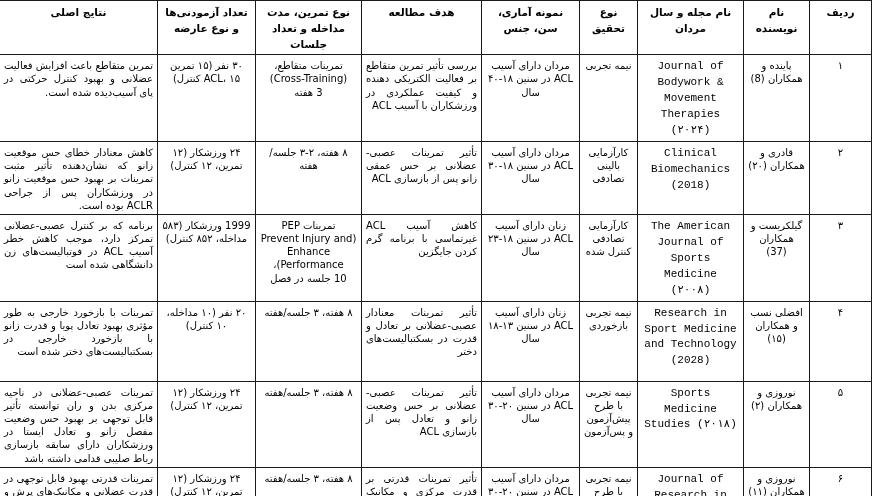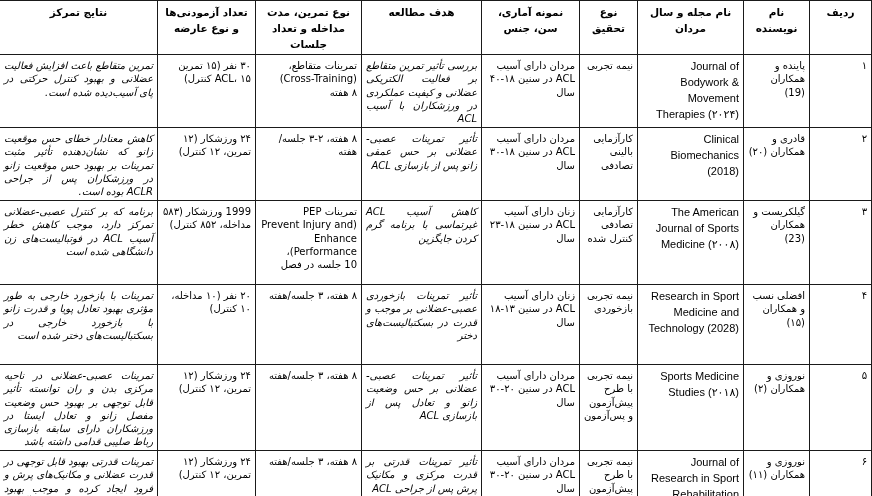--- a/index.html
+++ b/index.html
@@ -14,23 +14,23 @@
   th, td {
     border: 1px solid #1a1a1a;
     vertical-align: top;
     padding: 4px 4px 2px 4px;
     font-size: 10px;
     line-height: 1.32;
     white-space: pre-line;
     overflow: hidden;
   }
   th { font-weight: bold; text-align: center; font-size: 10.5px; line-height: 1.5; }
-  td { }
-  td.just { text-align: justify; font-style: italic; }
-  td.latin, td .latin { font-family: Liberation Sans, sans-serif; }
+  td { text-align: center; }
+  td.just { text-align: justify; }
+  td.latin, td .latin { font-family: Liberation Mono, monospace; }
   td.latin { font-size: 11px; line-height: 1.45; }
   thead tr { height: 48px; }
   tr.r0 { height: 64px; }
   tr.r1 { height: 68px; }
   tr.r2 { height: 84px; }
   tr.r3 { height: 80px; }
   tr.r4 { height: 80px; }
   tr.r5 { height: 72px; }
   col.c-radif    { width: 62px; }
   col.c-author   { width: 66px; }
@@ -61,68 +61,68 @@
     <thead>
       <tr>
         <th>ردیف</th>
         <th>نام نویسنده</th>
         <th>نام مجله و سال مردان</th>
         <th>نوع تحقیق</th>
         <th>نمونه آماری، سن، جنس</th>
         <th>هدف مطالعه</th>
         <th>نوع تمرین، مدت مداخله و تعداد جلسات</th>
         <th>تعداد آزمودنی‌ها و نوع عارضه</th>
-        <th>نتایج تمرکز</th>
+        <th>نتایج اصلی</th>
       </tr>
     </thead>
     <tbody>
       <tr class="r0">
         <td>۱</td>
-        <td>پاینده و همکاران (19)</td>
+        <td>پاینده و همکاران (8)</td>
         <td class="latin">Journal of Bodywork &amp; Movement Therapies (۲۰۲۴)</td>
         <td>نیمه تجربی</td>
         <td>مردان دارای آسیب ACL در سنین ۱۸-۴۰ سال</td>
-        <td class="just">بررسی تأثیر تمرین متقاطع بر فعالیت الکتریکی عضلانی و کیفیت عملکردی در ورزشکاران با آسیب ACL</td>
+        <td class="just">بررسی تأثیر تمرین متقاطع بر فعالیت الکتریکی دهنده و کیفیت عملکردی در ورزشکاران با آسیب ACL</td>
         <td>تمرینات متقاطع،
 (Cross-Training)
-۸ هفته</td>
+3 هفته</td>
         <td>۳۰ نفر (۱۵ تمرین ACL، ۱۵ کنترل)</td>
         <td class="just">تمرین متقاطع باعث افزایش فعالیت عضلانی و بهبود کنترل حرکتی در پای آسیب‌دیده شده است.</td>
       </tr>
       <tr class="r1">
         <td>۲</td>
         <td>قادری و همکاران (۲۰)</td>
         <td class="latin">Clinical Biomechanics (2018)</td>
         <td>کارآزمایی بالینی تصادفی</td>
         <td>مردان دارای آسیب ACL در سنین ۱۸-۳۰ سال</td>
         <td class="just">تأثیر تمرینات عصبی-عضلانی بر حس عمقی زانو پس از بازسازی ACL</td>
         <td>۸ هفته، ۲-۳ جلسه/هفته</td>
         <td>۲۴ ورزشکار (۱۲ تمرین، ۱۲ کنترل)</td>
         <td class="just">کاهش معنادار خطای حس موقعیت زانو که نشان‌دهنده تأثیر مثبت تمرینات بر بهبود حس موقعیت زانو در ورزشکاران پس از جراحی ACLR بوده است.</td>
       </tr>
       <tr class="r2">
         <td>۳</td>
-        <td>گیلکریست و همکاران (23)</td>
+        <td>گیلکریست و همکاران (37)</td>
         <td class="latin">The American Journal of Sports Medicine (۲۰۰۸)</td>
         <td>کارآزمایی تصادفی کنترل شده</td>
         <td>زنان دارای آسیب ACL در سنین ۱۸-۲۳ سال</td>
         <td class="just">کاهش آسیب ACL غیرتماسی با برنامه گرم کردن جایگزین</td>
         <td>تمرینات PEP
 (Prevent Injury and Enhance Performance)،
 10 جلسه در فصل</td>
         <td>1999 ورزشکار (۵۸۳ مداخله، ۸۵۲ کنترل)</td>
         <td class="just">برنامه که بر کنترل عصبی-عضلانی تمرکز دارد، موجب کاهش خطر آسیب ACL در فوتبالیست‌های زن دانشگاهی شده است</td>
       </tr>
       <tr class="r3">
         <td>۴</td>
         <td>افضلی نسب و همکاران (۱۵)</td>
         <td class="latin">Research in Sport Medicine and Technology (2028)</td>
         <td>نیمه تجربی بازخوردی</td>
         <td>زنان دارای آسیب ACL در سنین ۱۳-۱۸ سال</td>
-        <td class="just">تأثیر تمرینات بازخوردی عصبی-عضلانی بر موجب و قدرت در بسکتبالیست‌های دختر</td>
+        <td class="just">تأثیر تمرینات معنادار عصبی-عضلانی بر تعادل و قدرت در بسکتبالیست‌های دختر</td>
         <td>۸ هفته، ۳ جلسه/هفته</td>
         <td>۲۰ نفر (۱۰ مداخله، ۱۰ کنترل)</td>
         <td class="just">تمرینات با بازخورد خارجی به طور مؤثری بهبود تعادل پویا و قدرت زانو با بازخورد خارجی در بسکتبالیست‌های دختر شده است</td>
       </tr>
       <tr class="r4">
         <td>۵</td>
         <td>نوروزی و همکاران (۲)</td>
         <td class="latin">Sports Medicine Studies (۲۰۱۸)</td>
         <td>نیمه تجربی با طرح پیش‌آزمون و پس‌آزمون</td>
         <td>مردان دارای آسیب ACL در سنین ۲۰-۳۰ سال</td>

